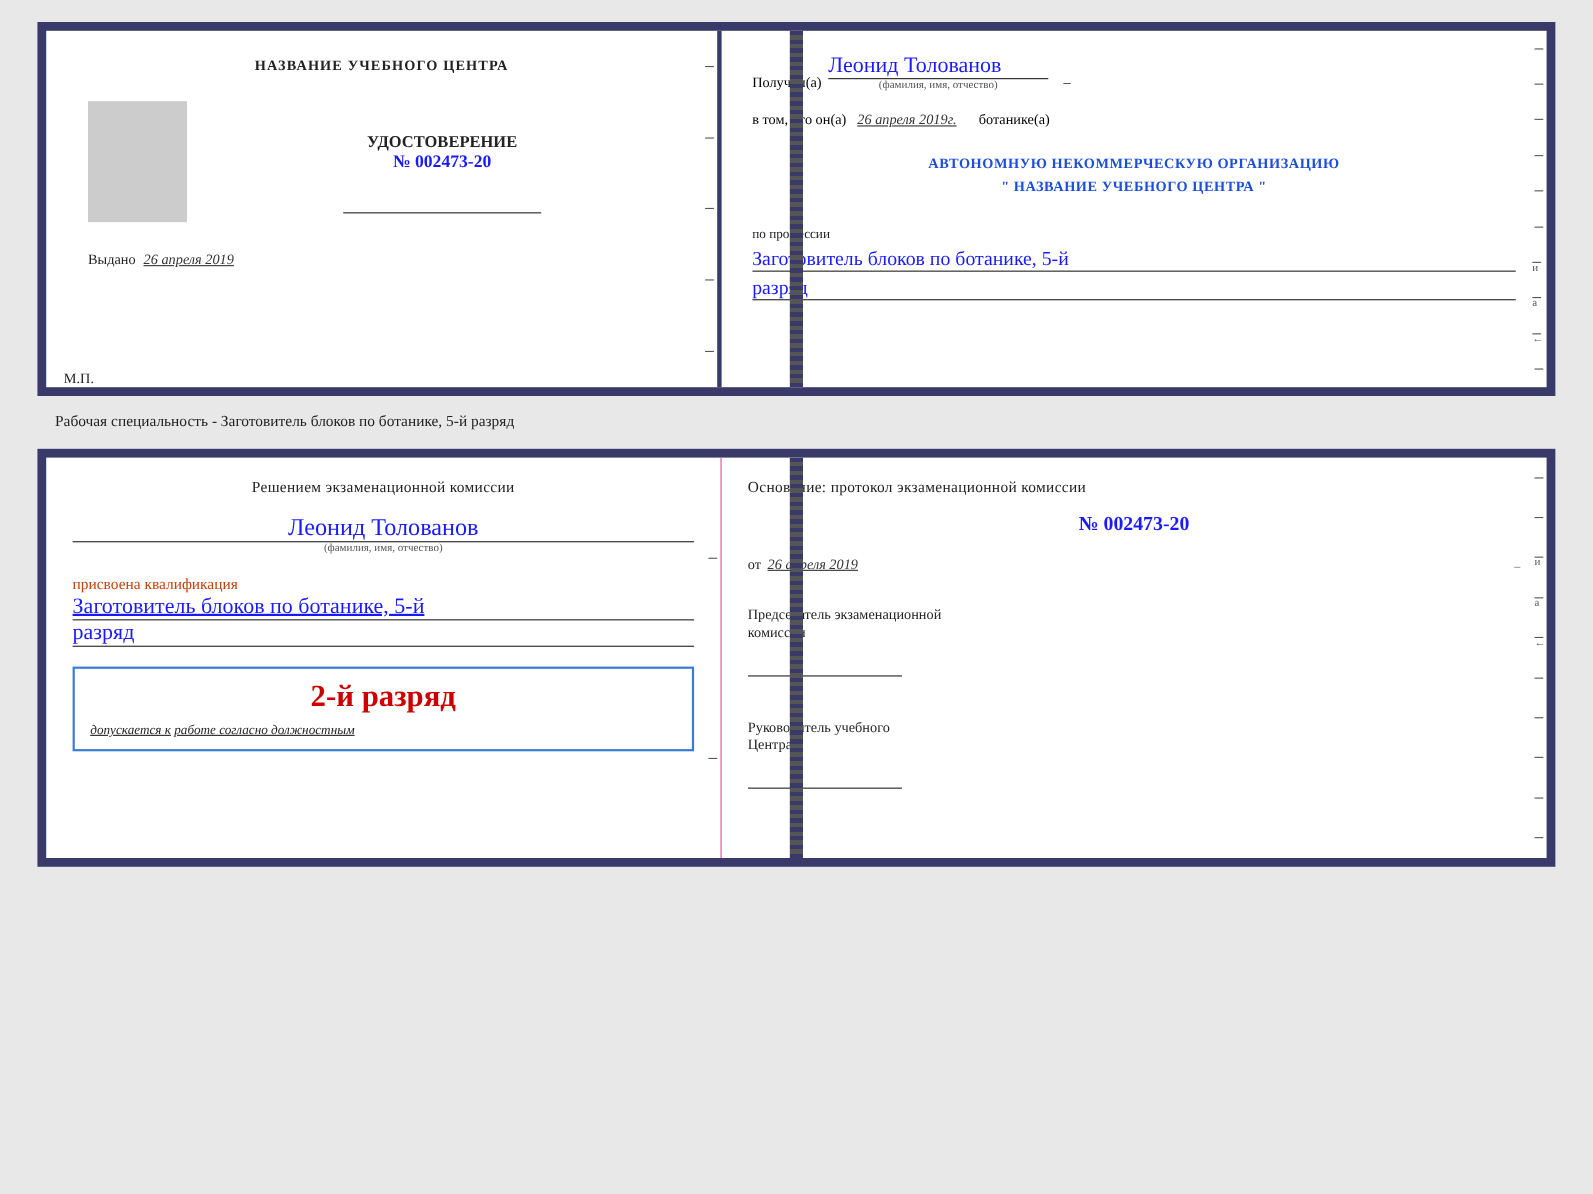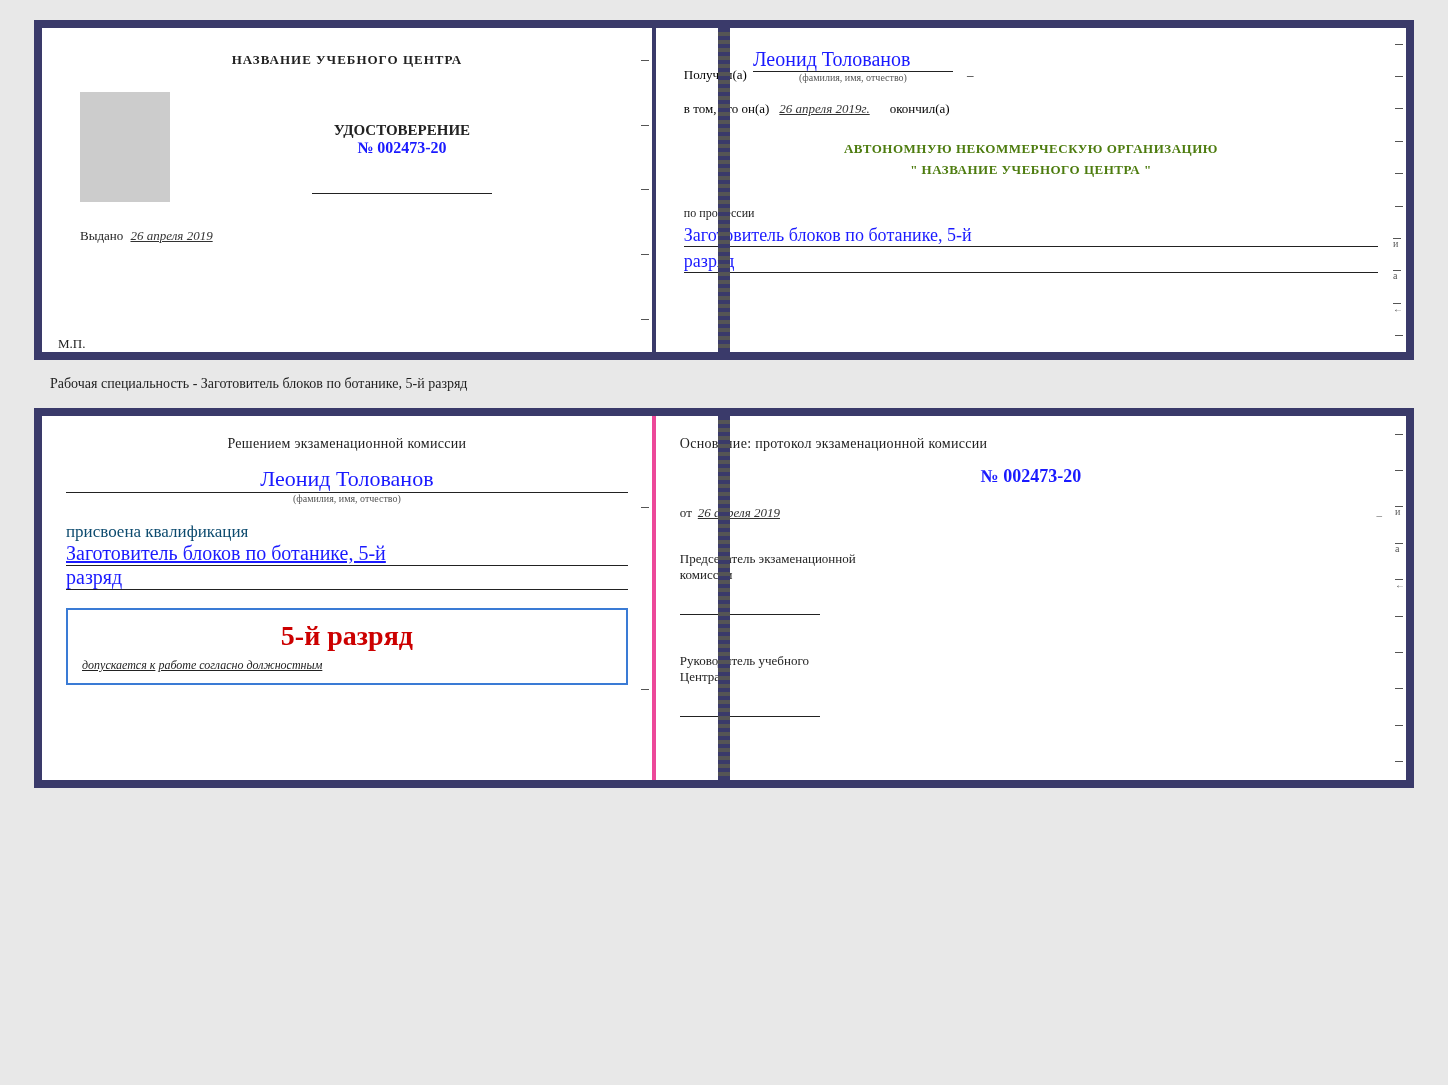--- a/index.html
+++ b/index.html
@@ -119,21 +119,21 @@
     .sub-label {
       font-size: 10px;
       color: #555;
       text-align: center;
       display: block;
       width: 100%;
     }
 
     .cert-body-text {
       font-size: 13px;
-      color: #4d7c0f;
+      color: #1d4ed8;
       text-align: center;
       font-weight: bold;
       letter-spacing: 0.5px;
       line-height: 1.6;
     }
 
     .profession-label {
       font-size: 12px;
       color: #222;
     }
@@ -160,21 +160,21 @@
     .specialty-label {
       font-size: 14px;
       color: #222;
       align-self: flex-start;
       padding-left: 30px;
     }
 
     
     .bottom-doc-left {
       width: 45%;
-      border-right: 4px solid #ec4899;
+      border-right: 1px solid #ec4899;
       padding: 20px 24px;
       display: flex;
       flex-direction: column;
       gap: 10px;
       position: relative;
     }
 
     .bottom-doc-right {
       width: 55%;
       padding: 20px 24px;
@@ -202,22 +202,22 @@
     }
 
     .person-sub {
       font-size: 10px;
       color: #555;
       text-align: center;
       display: block;
     }
 
     .qualification-label {
-      font-size: 17px;
-      color: #0c4a6e;
+      font-size: 14px;
+      color: #c2410c;
     }
 
     .qualification-value {
       font-size: 20px;
       color: #1a1aff;
       font-family: 'Brush Script MT', cursive, 'Times New Roman';
       border-bottom: 1px solid #222;
       display: block;
       text-decoration: underline;
     }
@@ -377,21 +377,21 @@
       <div style="display:flex;flex-direction:column;align-items:center;">
         <span class="recipient-name">Леонид Толованов</span>
         <span class="sub-label">(фамилия, имя, отчество)</span>
       </div>
       <span style="font-size:13px;margin-left:8px;">–</span>
     </div>
 
     <div class="row-flex" style="margin-top:4px;">
       <span style="font-size:13px;">в том, что он(а)</span>
       <span class="date-inline" style="margin-left:6px;">26 апреля 2019г.</span>
-      <span style="font-size:13px;margin-left:16px;">окончил(а)</span>
+      <span style="font-size:13px;margin-left:16px;">ботанике(а)</span>
     </div>
 
     <div style="margin-top:8px;">
       <div class="cert-body-text">АВТОНОМНУЮ НЕКОММЕРЧЕСКУЮ ОРГАНИЗАЦИЮ</div>
       <div class="cert-body-text">"   НАЗВАНИЕ УЧЕБНОГО ЦЕНТРА   "</div>
     </div>
 
     <div style="margin-top:8px;">
       <span class="profession-label">по профессии</span>
       <span class="profession-value">Заготовитель блоков по ботанике, 5-й</span>
@@ -425,21 +425,21 @@
       <span class="person-sub">(фамилия, имя, отчество)</span>
     </div>
 
     <div style="margin-top:8px;">
       <span class="qualification-label">присвоена квалификация</span>
       <span class="qualification-value">Заготовитель блоков по ботанике, 5-й</span>
       <span class="rank-bottom">разряд</span>
     </div>
 
     <div class="rank-box">
-      <div class="rank-box-main">5-й разряд</div>
+      <div class="rank-box-main">2-й разряд</div>
       <div class="rank-box-sub">
         <span>допускается к</span>
         <span style="text-decoration:underline;">работе согласно должностным</span>
       </div>
     </div>
 
     <div class="side-dashes">
       <div class="side-dash"></div>
       <div class="side-dash"></div>
     </div>

